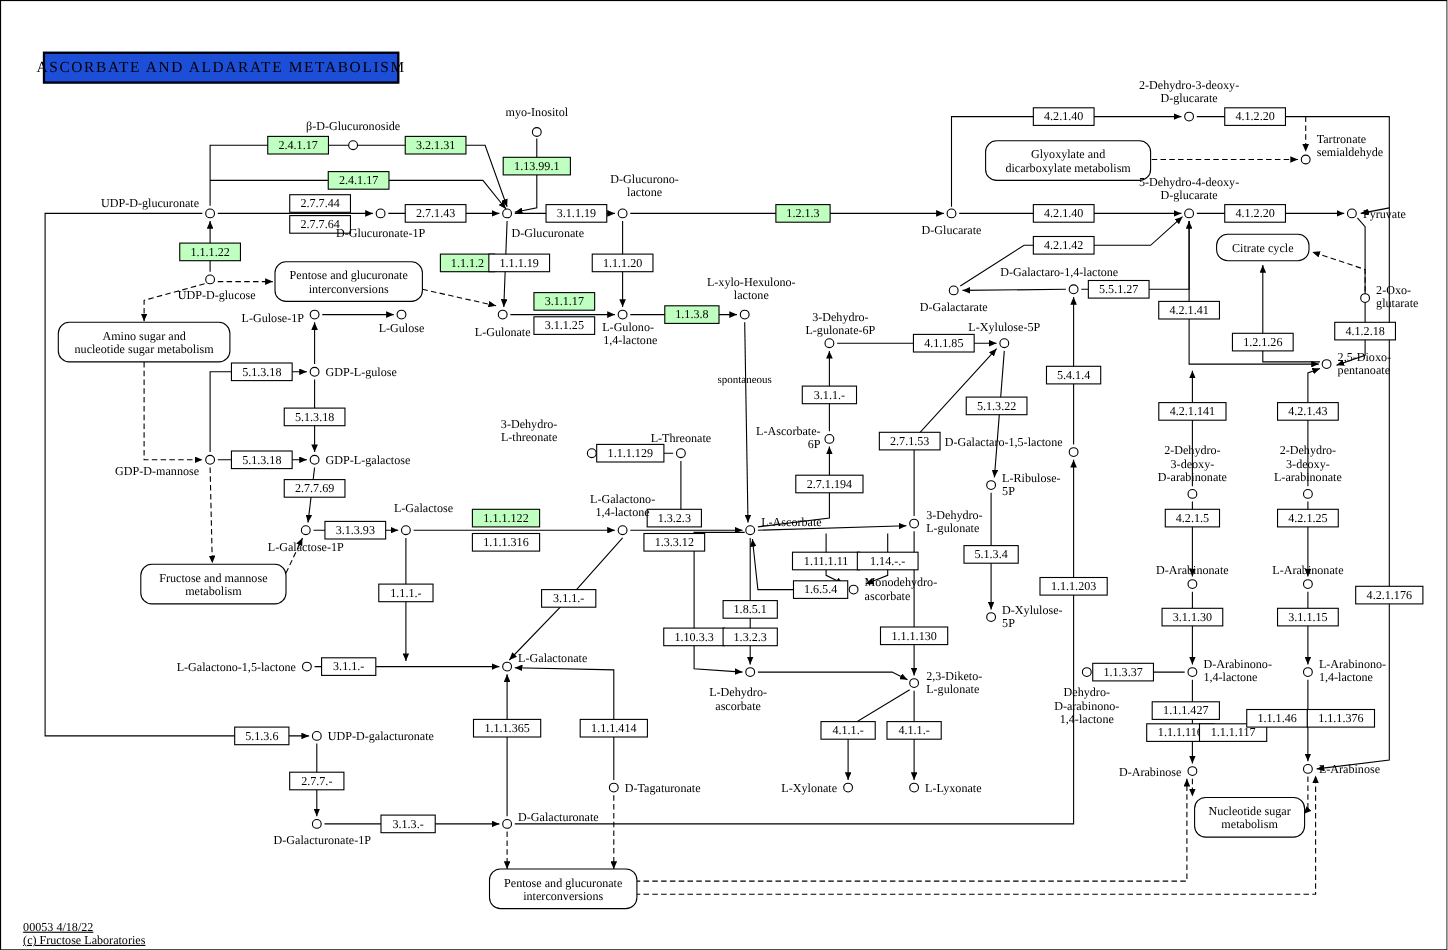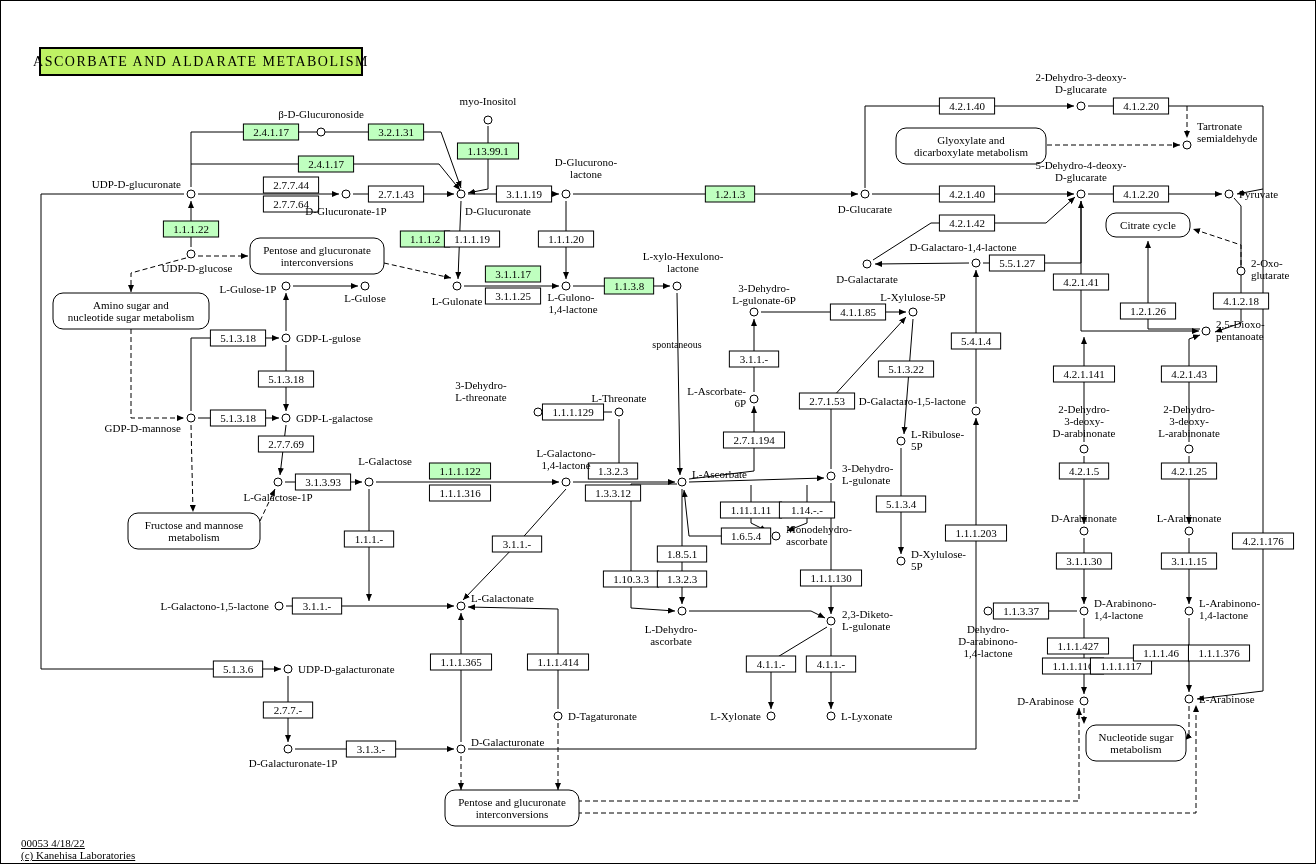--- a/index.html
+++ b/index.html
@@ -1,19 +1,19 @@
 <!DOCTYPE html>
 <html><head>
 <meta charset="utf-8">
 <style>
   html,body{margin:0;padding:0;background:#fff;}
   .canvas{position:relative;width:1316px;height:864px;background:#fff;border:1px solid #000;box-sizing:border-box;overflow:hidden;font-family:"Liberation Serif",serif;}
   svg{position:absolute;left:0;top:0;}
   svg text{font-family:"Liberation Serif",serif;fill:#000;}
-  .title-box{position:absolute;left:38px;top:46px;width:320px;height:25px;border:2px solid #000;background:#bef264;display:flex;align-items:center;justify-content:center;font-size:14px;letter-spacing:1.5px;white-space:nowrap;}
+  .title-box{position:absolute;left:38px;top:46px;width:320px;height:25px;border:2px solid #000;background:#1d4ed8;display:flex;align-items:center;justify-content:center;font-size:14px;letter-spacing:1.5px;white-space:nowrap;}
   .footer{position:absolute;left:20px;top:836px;font-size:11px;line-height:12px;color:#000;text-decoration:underline;}
 </style>
 </head>
 <body>
 
 <div class="canvas">
   <svg width="1316" height="864" viewBox="0 0 1316 864">
       <defs>
         <marker id="ah" viewBox="0 0 8 6" markerWidth="8" markerHeight="6" refX="7" refY="3" orient="auto" markerUnits="userSpaceOnUse">
           <path d="M0,0L7,3L0,6Z" fill="#000000"></path>
@@ -570,15 +570,15 @@
       <text x="987" y="656" text-anchor="middle" font-size="11">1,4-lactone</text>
       <text x="1073" y="704" text-anchor="end" font-size="11">D-Arabinose</text>
       <text x="1198" y="702" text-anchor="start" font-size="11">L-Arabinose</text>
       <text x="676" y="347" text-anchor="middle" font-size="10">spontaneous</text>
     </svg>
   <div class="title-box">
     <span>ASCORBATE AND ALDARATE METABOLISM</span>
   </div>
   <div class="footer">
     <div>00053 4/18/22</div>
-    <div>(c) Kanehisa Laboratories</div>
+    <div>(c) Fructose Laboratories</div>
   </div>
 </div>
 
 </body></html>

